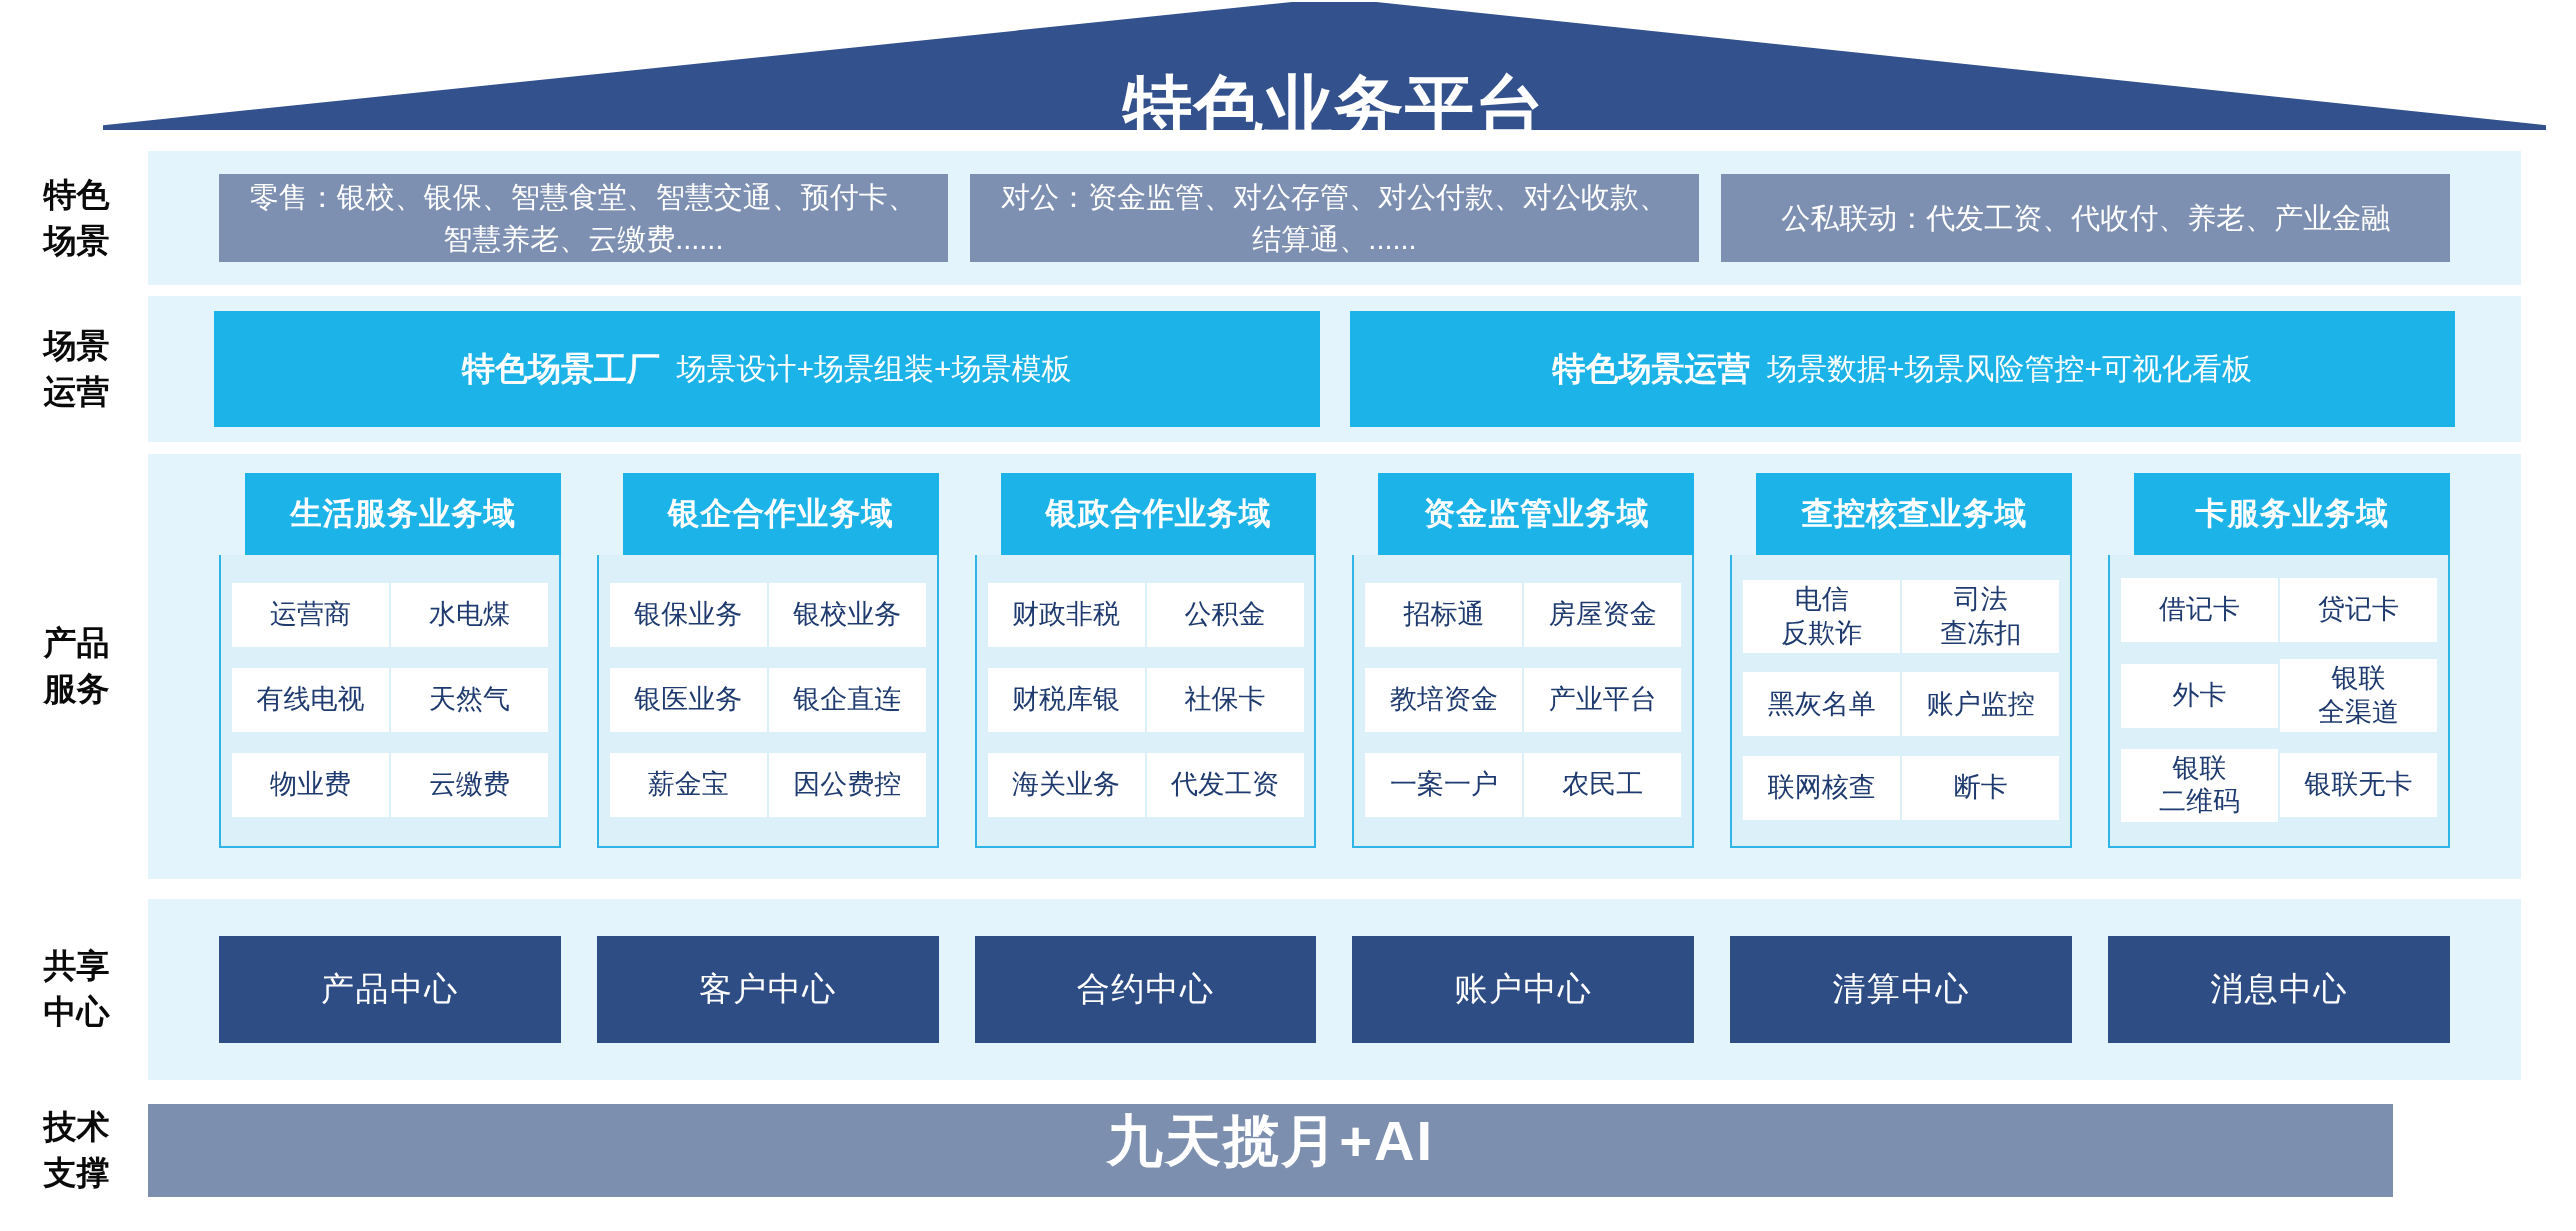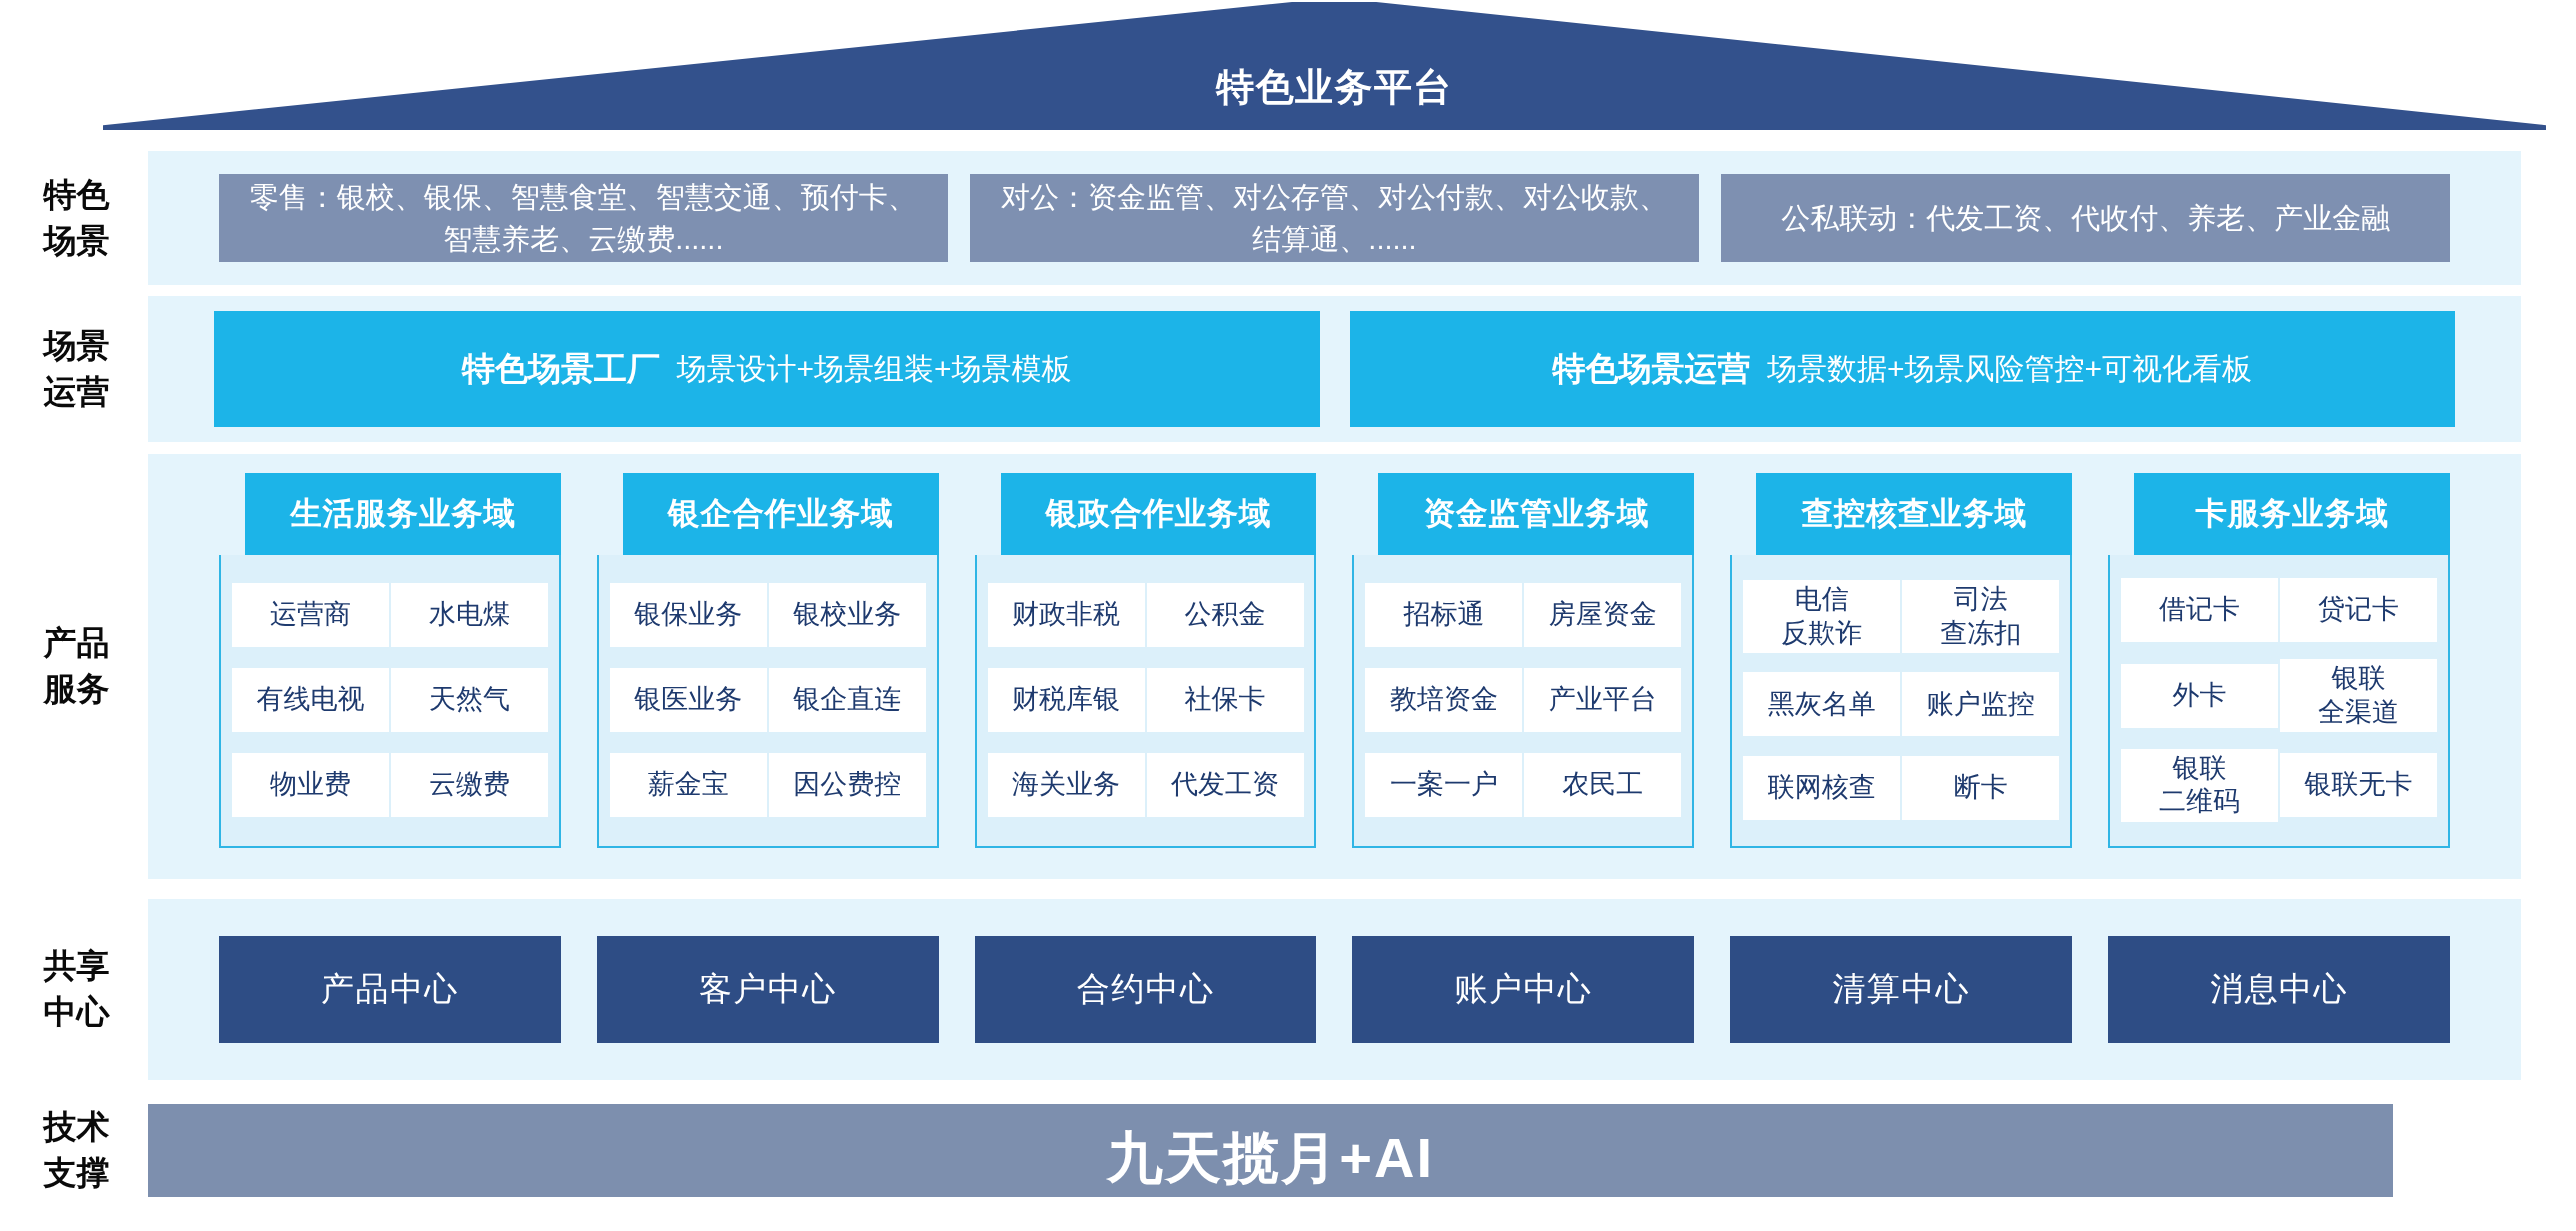--- a/index.html
+++ b/index.html
@@ -6,21 +6,21 @@
   .canvas{
     position:relative;width:2576px;height:1232px;background:#ffffff;
     font-family:"Liberation Sans", sans-serif;overflow:hidden;
   }
 
   
   .roof{position:absolute;left:103px;top:2.1px;width:2443px;height:128px;}
   .roof svg{display:block;width:100%;height:100%;}
   .roof-title{
     position:absolute;left:148px;width:2373px;top:62px;text-align:center;
-    color:#ffffff;font-size:38px;font-weight:bold;letter-spacing:1.4px;
+    color:#ffffff;font-size:69px;font-weight:bold;letter-spacing:1.4px;
   }
 
   
   .side-label{
     position:absolute;left:0;width:153px;text-align:center;transform:translateY(-50%);
     font-size:33px;font-weight:bold;color:#0a0a0a;line-height:1.4;white-space:pre-line;
   }
 
   
   .band{position:absolute;left:148px;width:2373px;background:#E4F4FC;box-sizing:border-box;}
@@ -60,21 +60,21 @@
 
   .band-shared{top:899px;height:181px;display:flex;align-items:center;gap:36px;padding:0 71px;text-align:center;}
   .navy-box{
     flex:1;height:107px;background:#2E4D85;color:#ffffff;font-size:33px;
     display:flex;align-items:center;justify-content:center;letter-spacing:1.4px;
   }
 
   .band-tech{
     position:absolute;left:148px;width:2245px;top:1104px;height:93px;background:#7D8FAE;
     color:#ffffff;font-size:56px;font-weight:bold;letter-spacing:2.1px;
-    display:flex;align-items:flex-end;justify-content:center;
+    display:flex;align-items:flex-start;justify-content:center;
   }
 </style>
 </head>
 <body>
 
 <div class="canvas">
 
   <div class="roof">
     <svg viewBox="0 0 3569 187" preserveAspectRatio="none">
       <polygon points="1737,0 1860,0 3569,180 3569,187 0,187 0,180" fill="#33518C"></polygon>

